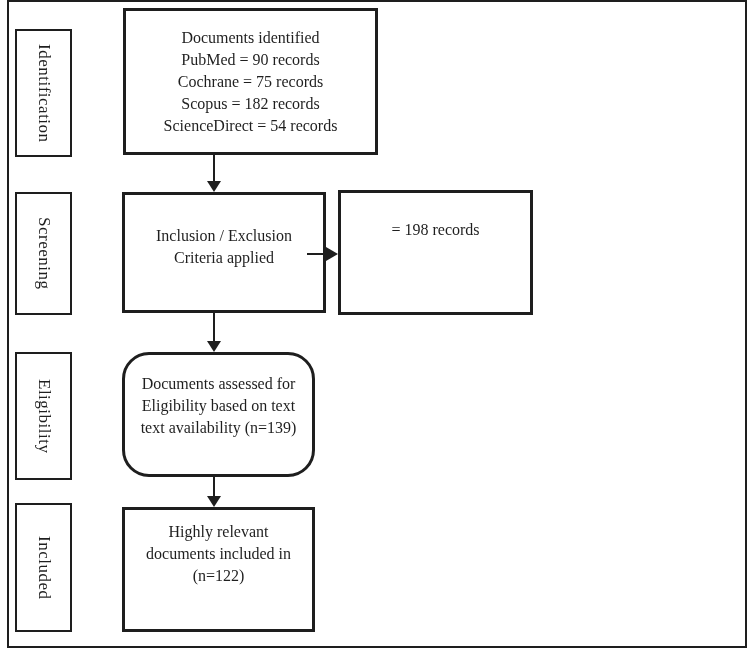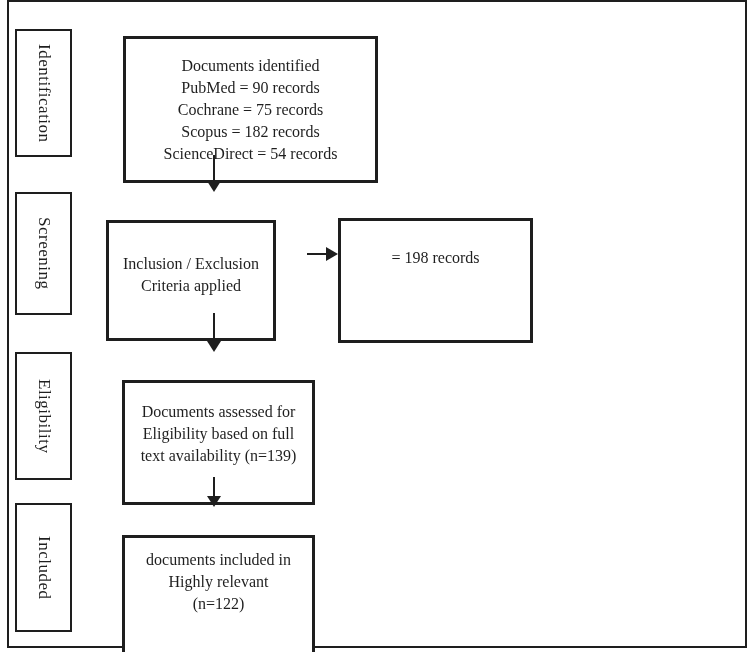--- a/index.html
+++ b/index.html
@@ -48,26 +48,25 @@
   .flow-box {
     position: absolute;
     border: 3px solid #1e1e1e;
     background: #ffffff;
     display: flex;
     flex-direction: column;
     align-items: center;
     text-align: center;
     font-size: 16px;
     line-height: 22px;
-    margin-top: 28px;
   }
   .box-identified  { left: 123px; top: 8px;   width: 255px; height: 147px; justify-content: center; }
-  .box-screening   { left: 106px; top: 192px; width: 170px; height: 121px; justify-content: center; padding-bottom: 12px; }
+  .box-screening   { left: 122px; top: 192px; width: 204px; height: 121px; justify-content: center; padding-bottom: 12px; }
   .box-duplicates  { left: 338px; top: 190px; width: 195px; height: 125px; padding-top: 14px; }
-  .box-eligibility { left: 122px; top: 352px; width: 193px; height: 125px; padding-top: 18px; }
+  .box-eligibility { left: 122px; top: 352px; width: 193px; height: 125px; padding-top: 18px; border-radius: 27px; }
   .box-included    { left: 122px; top: 507px; width: 193px; height: 125px; padding-top: 11px; }
   .blank-gap { height: 12px; }
 
   
   .arrow-v {
     position: absolute;
     width: 15px;
     display: flex;
     flex-direction: column;
     align-items: center;
@@ -147,28 +146,28 @@
     <div class="line">= 198 records</div>
   </div>
 
   <div class="arrow-v arrow-2">
     <div class="shaft"></div>
     <div class="head"></div>
   </div>
 
   <div class="flow-box box-eligibility">
     <div class="line">Documents assessed for</div>
-    <div class="line">Eligibility based on full</div>
+    <div class="line">Eligibility based on text</div>
     <div class="line">text availability (n=139)</div>
   </div>
 
   <div class="arrow-v arrow-3">
     <div class="shaft"></div>
     <div class="head"></div>
   </div>
 
   <div class="flow-box box-included">
+    <div class="line">Highly relevant</div>
     <div class="line">documents included in</div>
-    <div class="line">Highly relevant</div>
     <div class="line">(n=122)</div>
   </div>
 
 </div>
 
 </body></html>

